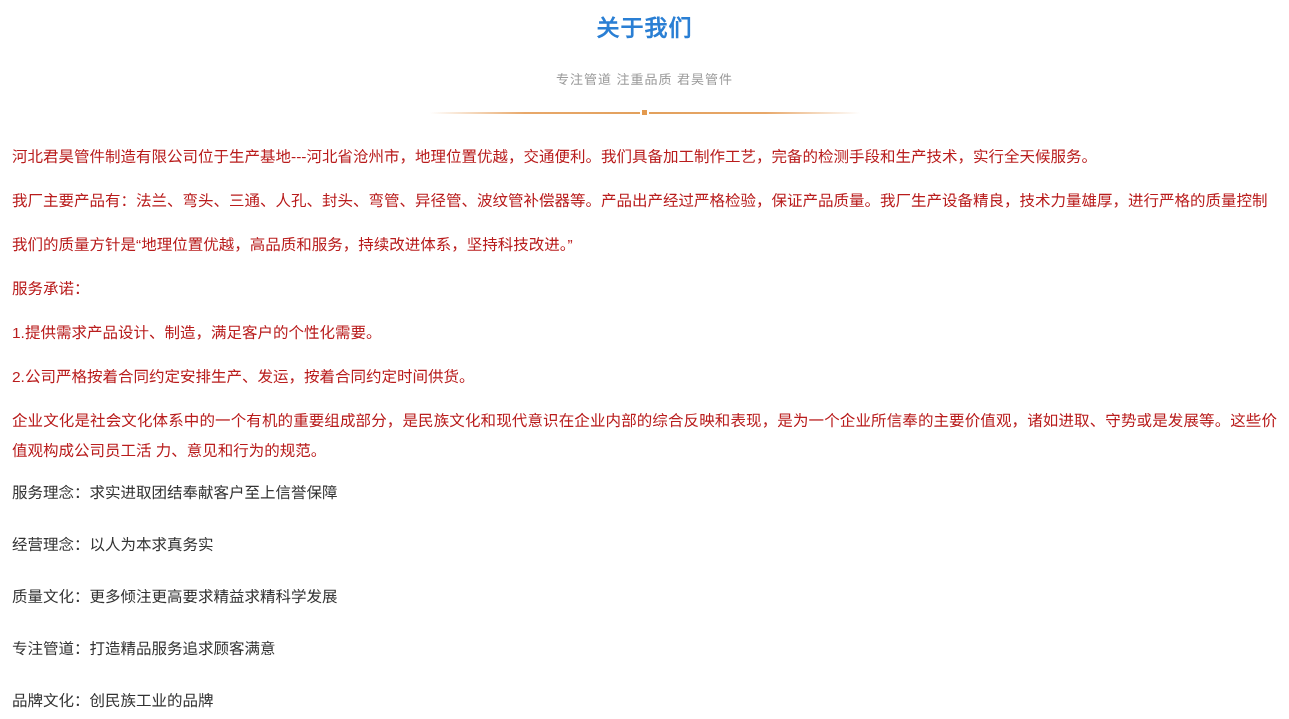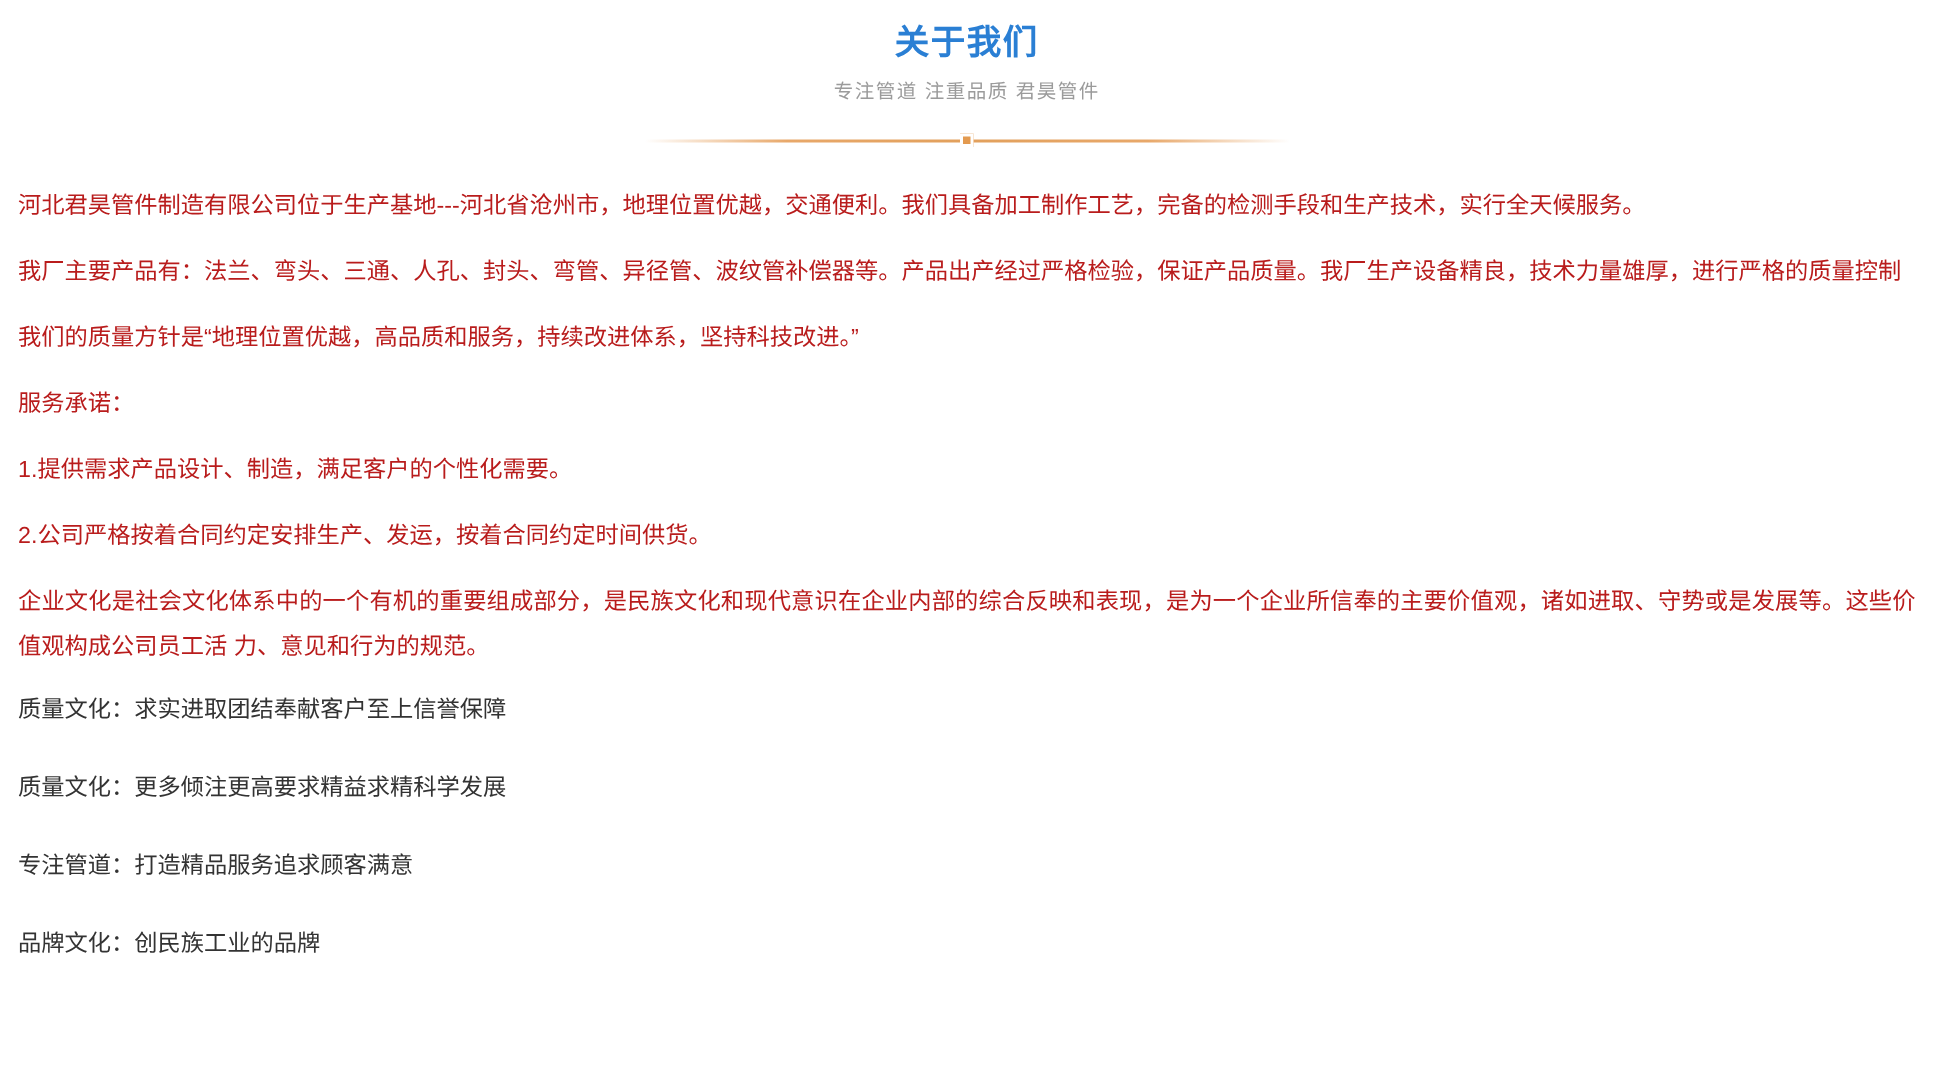--- a/index.html
+++ b/index.html
@@ -32,21 +32,21 @@
     font-weight: bold;
     color: #2a7fd4;
     line-height: 36px;
     margin: 0;
     letter-spacing: 1px;
   }
   .page-subtitle {
     font-size: 13px;
     color: #9b9b9b;
     line-height: 24px;
-    margin-top: 3px;
+    margin-top: 22px;
     letter-spacing: 1px;
   }
 
   .divider-wrap {
     position: relative;
     width: 430px;
     margin: 14px auto 0 auto;
     height: 14px;
   }
   .divider-line {
@@ -114,21 +114,22 @@
 
     <p class="para">河北君昊管件制造有限公司位于生产基地---河北省沧州市，地理位置优越，交通便利。我们具备加工制作工艺，完备的检测手段和生产技术，实行全天候服务。</p>
     <p class="para">我厂主要产品有：法兰、弯头、三通、人孔、封头、弯管、异径管、波纹管补偿器等。产品出产经过严格检验，保证产品质量。我厂生产设备精良，技术力量雄厚，进行严格的质量控制</p>
     <p class="para">我们的质量方针是“地理位置优越，高品质和服务，持续改进体系，坚持科技改进。”</p>
     <p class="para">服务承诺：</p>
     <p class="para">1.提供需求产品设计、制造，满足客户的个性化需要。</p>
     <p class="para">2.公司严格按着合同约定安排生产、发运，按着合同约定时间供货。</p>
     <p class="para para-tight">企业文化是社会文化体系中的一个有机的重要组成部分，是民族文化和现代意识在企业内部的综合反映和表现，是为一个企业所信奉的主要价值观，诸如进取、守势或是发展等。这些价值观构成公司员工活  力、意见和行为的规范。</p>
 
     <div class="culture-block">
-      <div class="label-line">质量文化：求实进取团结奉献客户至上信誉保障</div>
+      <div class="label-line">服务理念：求实进取团结奉献客户至上信誉保障</div>
+      <div class="label-line">经营理念：以人为本求真务实</div>
       <div class="label-line">质量文化：更多倾注更高要求精益求精科学发展</div>
       <div class="label-line">专注管道：打造精品服务追求顾客满意</div>
       <div class="label-line">品牌文化：创民族工业的品牌</div>
 
     </div>
 
   </div>
 </div>
 
 </body></html>

